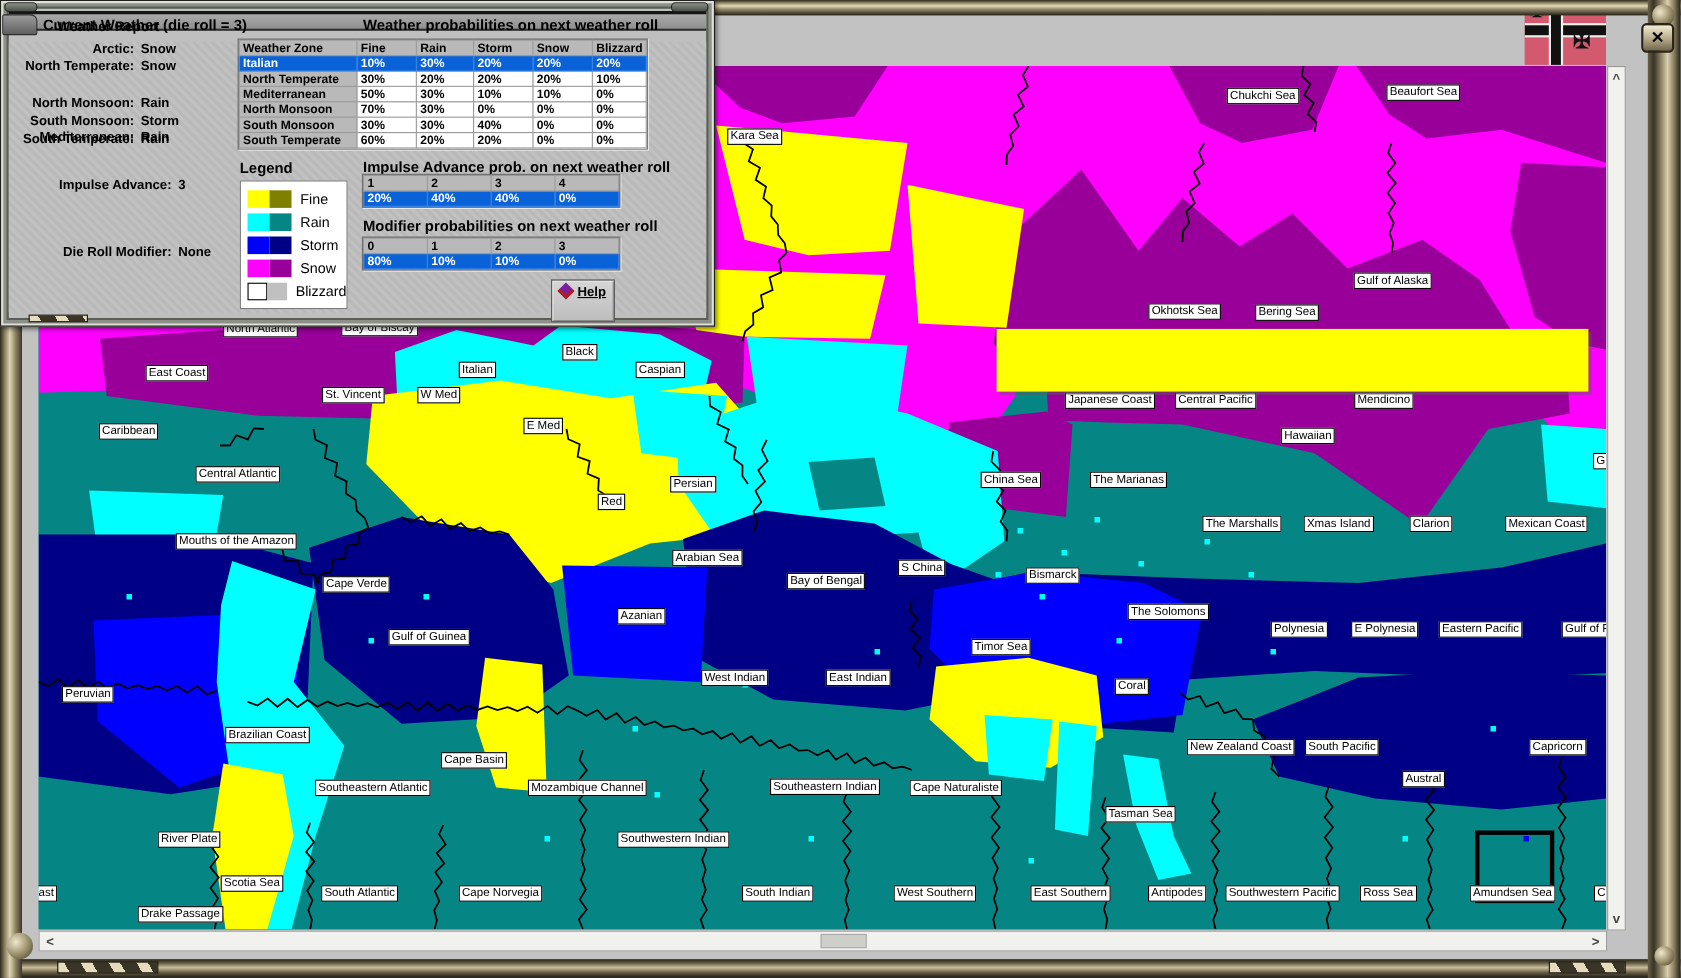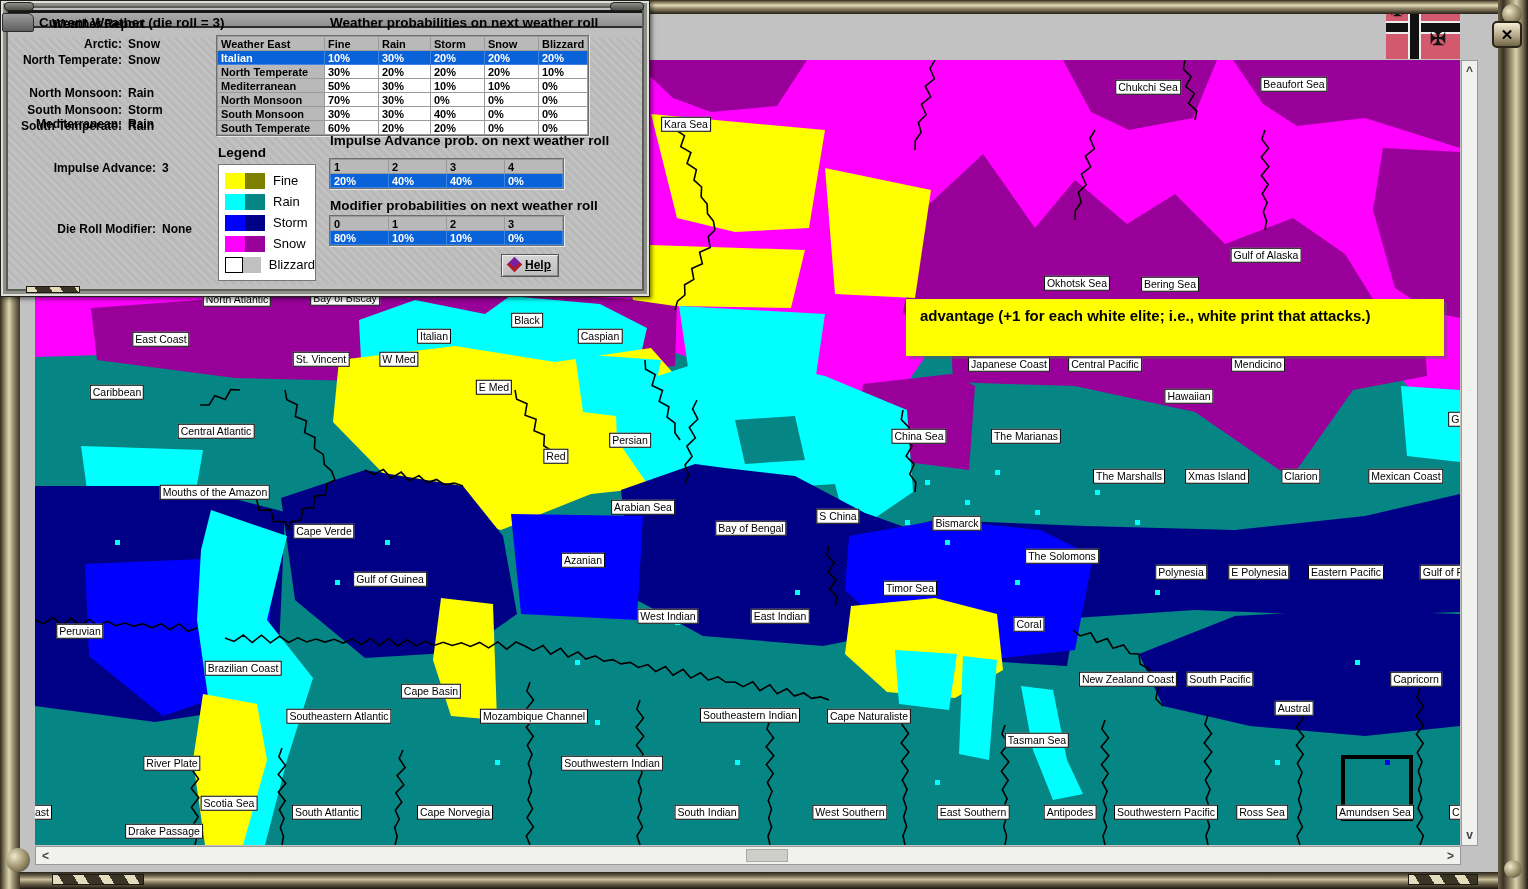--- a/index.html
+++ b/index.html
@@ -50,21 +50,21 @@
   table.wtable td{border:1px solid #9a9a9a;padding:0 3px;height:14px;background:#fff;white-space:nowrap;}
   table.wtable td.hd{background:#b9b9b9;}
   table.wtable tr.hl td{background:#0a62d8;color:#fff;border-color:#3c85e2;}
   .tbl-frame{box-shadow:0 0 0 1px #6e6e6e,1px 1px 0 1px #e8e8e8;}
 
   .legend-box{position:absolute;left:218px;top:164px;width:98px;height:117px;background:#fff;border:1px solid #777;padding:5px 0 0 6px;}
   .legend-item{height:21px;display:flex;align-items:center;}
   .legend-item .sw{width:20px;height:16px;}
   .legend-item .txt{margin-left:8px;font-size:13px;color:#000;}
 
-  .help-btn{position:absolute;left:501px;top:254px;width:58px;height:23px;background:linear-gradient(180deg,#d6d6d6,#bdbdbd);border:1px solid #555;box-shadow:inset 1px 1px 0 #f2f2f2,inset -1px -1px 0 #8a8a8a;font-size:12px;color:#000;text-align:center;line-height:21px;cursor:pointer;}
+  .help-btn{position:absolute;left:501px;top:254px;width:58px;height:39px;background:linear-gradient(180deg,#d6d6d6,#bdbdbd);border:1px solid #555;box-shadow:inset 1px 1px 0 #f2f2f2,inset -1px -1px 0 #8a8a8a;font-size:12px;color:#000;text-align:center;line-height:21px;cursor:pointer;}
   .help-btn .hlabel{text-decoration:underline;font-weight:bold;}
   .help-btn .hicon{display:inline-block;width:11px;height:11px;background:#7b1fa2;transform:rotate(45deg);margin-right:5px;position:relative;top:1px;box-shadow:inset -3px -3px 0 #b71c1c;}
   .dlg-corner{position:absolute;z-index:11;background:linear-gradient(180deg,#8a8e86,#4e524c);border:1px solid #22241f;}
 </style>
 </head>
 <body>
 
 <div id="app">
 
   <div id="map">
@@ -182,21 +182,20 @@
     <div class="scroll-arrow" style="left:0;bottom:4px;">v</div>
   </div>
   <div class="hscroll">
     <div class="scroll-arrow" style="left:2px;top:3px;">&lt;</div>
     <div class="scroll-arrow" style="right:2px;top:3px;">&gt;</div>
     <div class="hthumb"></div>
   </div>
 
 
   <div class="note">
-    <div>advantage (+1 for each white elite; i.e., white print that attacks.)</div>
   </div>
 
   <div class="frame frame-top"></div>
   <div class="frame frame-bottom"></div>
   <div class="frame frame-left"></div>
   <div class="frame frame-right"></div>
   <div class="screw" style="left:6px;top:848px;width:24px;height:24px;"></div>
   <div class="screw" style="left:1502px;top:4px;width:20px;height:20px;"></div>
   <div class="screw" style="left:1504px;top:860px;width:18px;height:18px;"></div>
   <div class="hazard" style="left:52px;top:874px;width:92px;"></div>
@@ -229,21 +228,21 @@
         <div class="cw-row" style="left: 4px; top: 102.6px;"><span class="lbl">South Monsoon:</span><span class="val">Storm</span></div>
         <div class="cw-row" style="left: 4px; top: 119px;"><span class="lbl">South Temperate:</span><span class="val">Rain</span></div>
         <div class="cw-row wide" style="left: 4px; top: 161px;"><span class="lbl">Impulse Advance:</span><span class="val">3</span></div>
         <div class="cw-row wide" style="left: 4px; top: 222px;"><span class="lbl">Die Roll Modifier:</span><span class="val">None</span></div>
       </div>
 
     <div class="dlg-h" style="left:330px;top:15px;">Weather probabilities on next weather roll</div>
     <table class="wtable tbl-frame" id="prob-table" style="left:217px;top:36px;">
         <tbody>
           <tr>
-            <td class="hd" style="width: 107px;">Weather East</td>
+            <td class="hd" style="width: 107px;">Weather Zone</td>
             <td class="hd" style="width: 54px;">Fine</td>
             <td class="hd" style="width: 52px;">Rain</td>
             <td class="hd" style="width: 54px;">Storm</td>
             <td class="hd" style="width: 54px;">Snow</td>
             <td class="hd" style="width: 48px;">Blizzard</td>
           </tr>
           <tr class="hl">
             <td class="">Italian</td>
             <td>10%</td>
             <td>30%</td>
@@ -316,21 +315,21 @@
           <span class="sw" style="background: rgb(153, 0, 153);"></span>
           <span class="txt">Snow</span>
         </div>
         <div class="legend-item">
           <span class="sw" style="background: rgb(255, 255, 255); border: 1px solid rgb(0, 0, 0);"></span>
           <span class="sw" style="background: rgb(192, 192, 192);"></span>
           <span class="txt">Blizzard</span>
         </div>
       </div>
 
-    <div class="dlg-h" style="left:330px;top:133px;">Impulse Advance prob. on next weather roll</div>
+    <div class="dlg-h" style="left:330px;top:144px;">Impulse Advance prob. on next weather roll</div>
     <table class="wtable tbl-frame" id="impulse-table" style="left:330px;top:159px;">
         <tbody>
           <tr>
             <td class="hd" style="width: 58px;">1</td>
             <td class="hd" style="width: 58px;">2</td>
             <td class="hd" style="width: 58px;">3</td>
             <td class="hd" style="width: 58px;">4</td>
           </tr>
           <tr class="hl">
             <td>20%</td>

